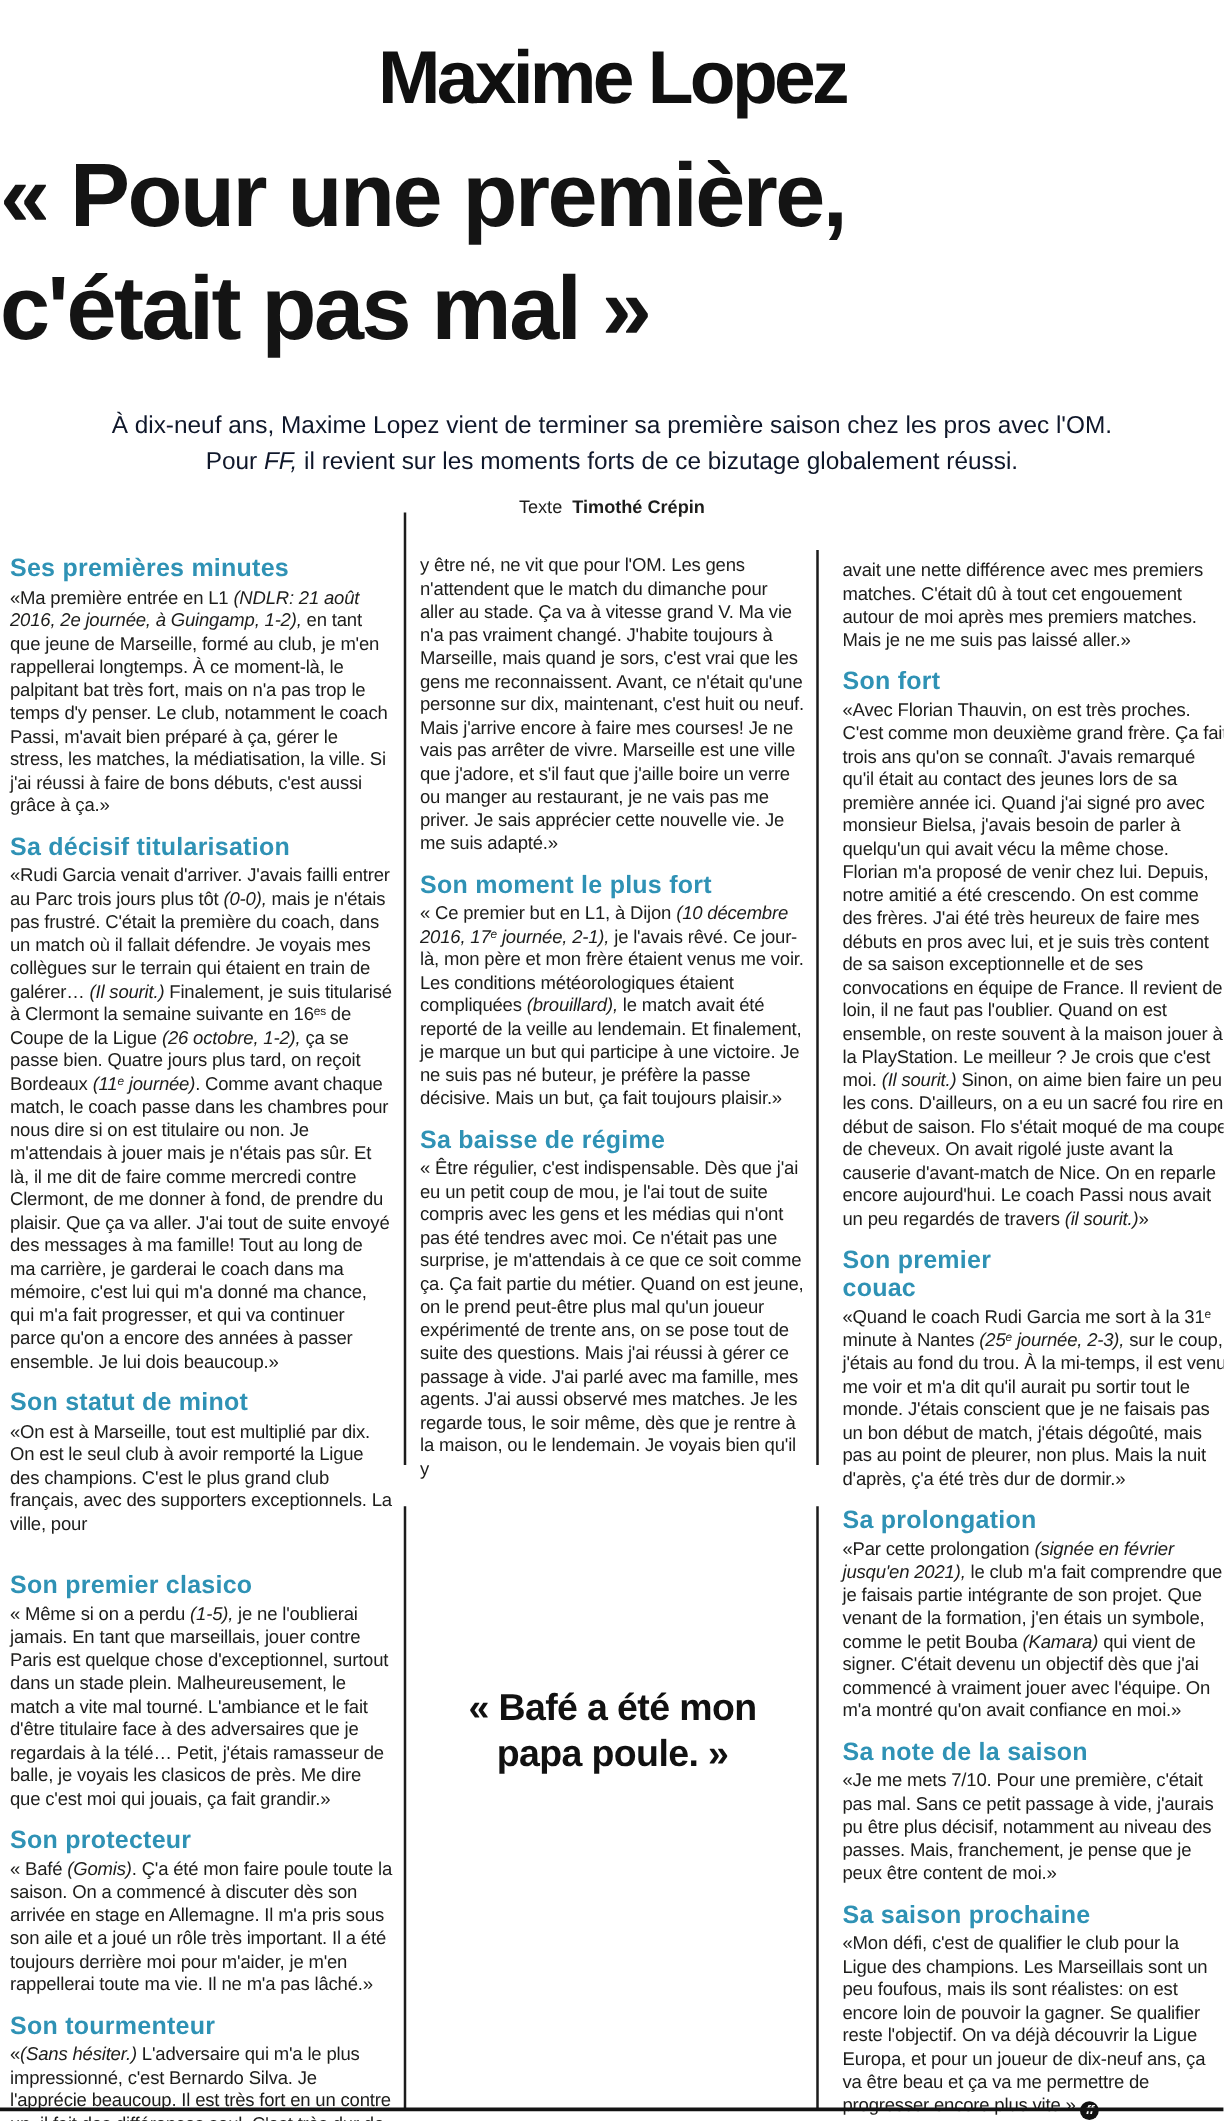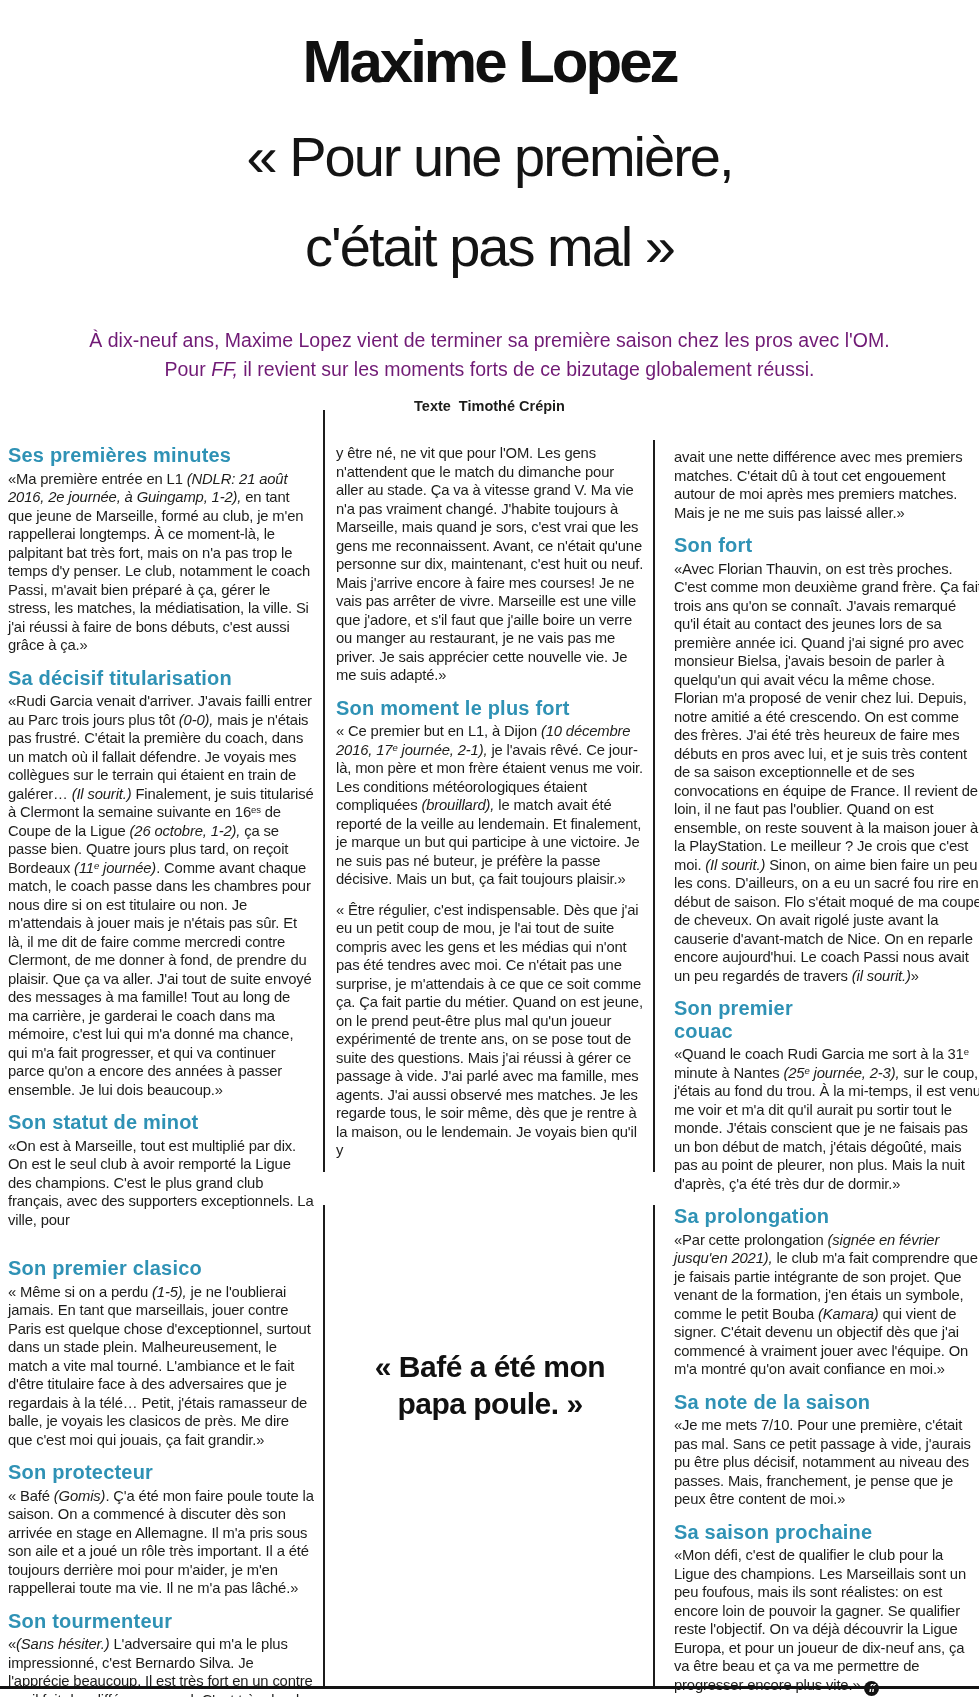--- a/index.html
+++ b/index.html
@@ -12,33 +12,33 @@
   .page { position:absolute; inset:0; overflow:hidden; background:#fff; }
 
   
   .title {
     position:absolute; top:16px; left:0; width:100%;
     text-align:center; font-size:60px; font-weight:bold;
     letter-spacing:-3px; color:#101010; line-height:92px;
   }
   .big-quote {
     position:absolute; top:112px; left:0; width:100%;
-    text-align:center; font-size:56px; font-weight:normal;
+    text-align:left; font-size:72px; font-weight:bold;
     letter-spacing:-2px; color:#141414; line-height:90px;
   }
   .standfirst {
     position:absolute; top:326px; left:0; width:100%;
     padding:0 18px; text-align:center;
-    font-size:19.5px; line-height:29px; color:#701a75;
+    font-size:19.5px; line-height:29px; color:#0f172a;
   }
   .byline {
     position:absolute; top:398px; left:0; width:100%;
     text-align:center; font-size:14.5px; color:#1d1d1b;
   }
-  .byline .prefix { margin-right:8px;font-weight:bold; }
+  .byline .prefix { margin-right:8px; }
   .byline b { font-weight:bold; }
 
   
   .col { position:absolute; top:444px; }
   .col1 { left:8px;   width:306px; }
   .col2 { left:336px; width:308px; }
   .col3 { left:662px; width:308px; top:448px;margin-left:12px; }
 
   .sec { margin-top:12px; }
   .sec:first-child { margin-top:0; }
@@ -130,20 +130,21 @@
     </section>
   </div>
 
   <div class="col col2">
     <p class="body cont"><span>y être né, ne vit que pour l'OM. Les gens n'attendent que le match du dimanche pour aller au stade. Ça va à vitesse grand V. Ma vie n'a pas vraiment changé. J'habite toujours à Marseille, mais quand je sors, c'est vrai que les gens me reconnaissent. Avant, ce n'était qu'une personne sur dix, maintenant, c'est huit ou neuf. Mais j'arrive encore à faire mes courses! Je ne vais pas arrêter de vivre. Marseille est une ville que j'adore, et s'il faut que j'aille boire un verre ou manger au restaurant, je ne vais pas me priver. Je sais apprécier cette nouvelle vie. Je me suis adapté.»</span></p>
     <section class="sec">
       <h3 class="sec-h">Son moment le plus fort</h3>
       <p class="body"><span>« Ce premier but en L1, à Dijon </span><span class="it">(10 décembre 2016, 17</span><sup class="it">e</sup><span class="it"> journée, 2-1),</span><span> je l'avais rêvé. Ce jour-là, mon père et mon frère étaient venus me voir. Les conditions météorologiques étaient compliquées </span><span class="it">(brouillard),</span><span> le match avait été reporté de la veille au lendemain. Et finalement, je marque un but qui participe à une victoire. Je ne suis pas né buteur, je préfère la passe décisive. Mais un but, ça fait toujours plaisir.»</span></p>
     </section>
     <section class="sec">
+      <h3 class="sec-h">Sa baisse de régime</h3>
       <p class="body"><span>« Être régulier, c'est indispensable. Dès que j'ai eu un petit coup de mou, je l'ai tout de suite compris avec les gens et les médias qui n'ont pas été tendres avec moi. Ce n'était pas une surprise, je m'attendais à ce que ce soit comme ça. Ça fait partie du métier. Quand on est jeune, on le prend peut-être plus mal qu'un joueur expérimenté de trente ans, on se pose tout de suite des questions. Mais j'ai réussi à gérer ce passage à vide. J'ai parlé avec ma famille, mes agents. J'ai aussi observé mes matches. Je les regarde tous, le soir même, dès que je rentre à la maison, ou le lendemain. Je voyais bien qu'il y</span></p>
     </section>
   </div>
 
   <div class="pullquote">
     <div>« Bafé a été mon</div>
     <div>papa poule. »</div>
   </div>
 
   <div class="col col3">

